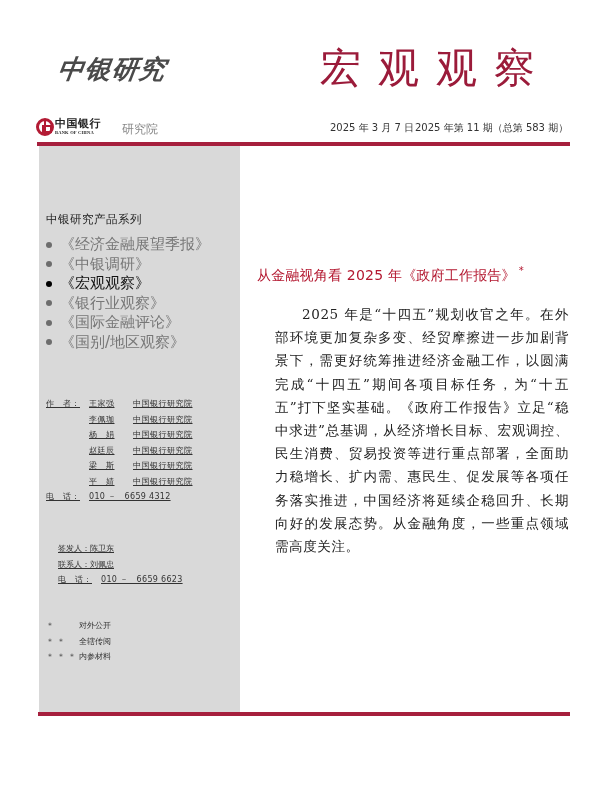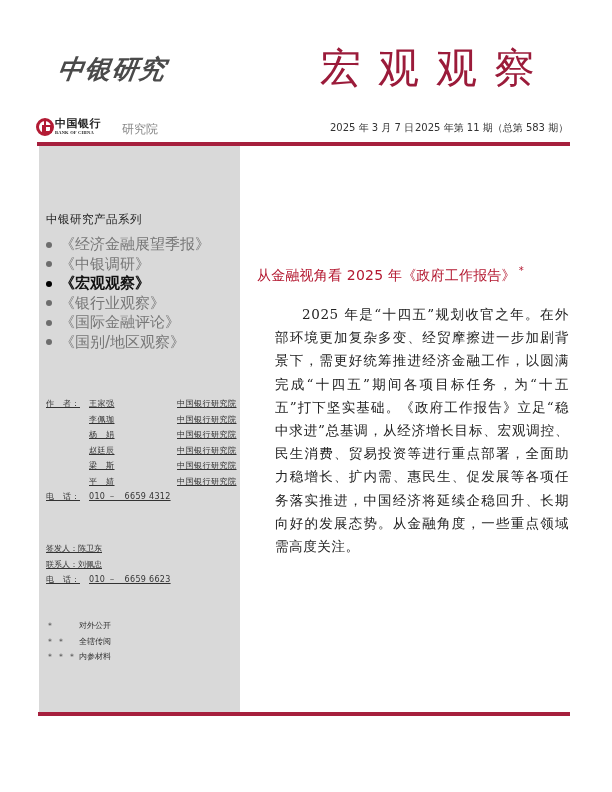--- a/index.html
+++ b/index.html
@@ -131,42 +131,42 @@
       font-size: 15px;
       color: #777;
     }
     .series-list li .dot {
       width: 6px; height: 6px;
       border-radius: 50%;
       background: #6d6d6d;
       margin-right: 8px;
       flex: 0 0 auto;
     }
-    .series-list li.active { color: #111; font-weight: bold; text-align: right; }
+    .series-list li.active { color: #111; font-weight: normal; text-align: right; }
     .series-list li.active .dot { background: #000; }
 
     .info-block {
       left: 46px;
       font-size: 8px;
       color: #333;
     }
     .info-row {
       display: flex;
       height: 15.5px;
       align-items: center;
       white-space: nowrap;
       text-decoration: underline;
     }
     .info-label { width: 43px; letter-spacing: 0.5px; }
     .info-name { width: 44px; letter-spacing: 0.5px; }
-    .info-org { letter-spacing: 0.5px; margin-left: 44px; }
+    .info-org { letter-spacing: 0.5px; }
     .info-value { letter-spacing: 0.3px; }
 
     .authors-block { top: 396px; }
-    .contacts-block { top: 541px; }
+    .contacts-block { top: 541px; margin-left: 12px; }
     .classification-block { top: 618px; }
     .class-row {
       display: flex; height: 15.5px; align-items: center;
       white-space: nowrap;
     }
     .class-stars { width: 33px; letter-spacing: 3px; }
 
     
     .article-title {
       left: 257px; top: 265px;

